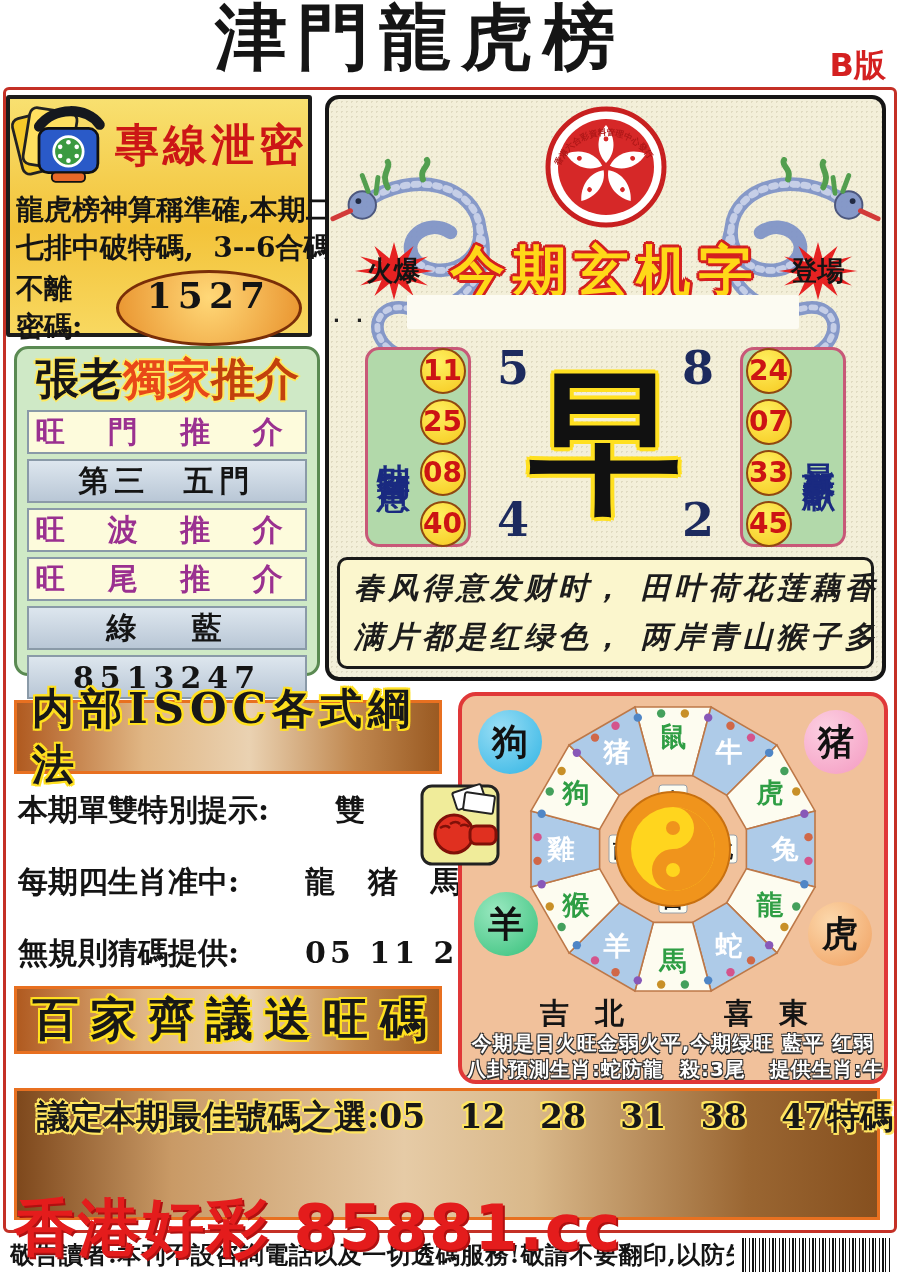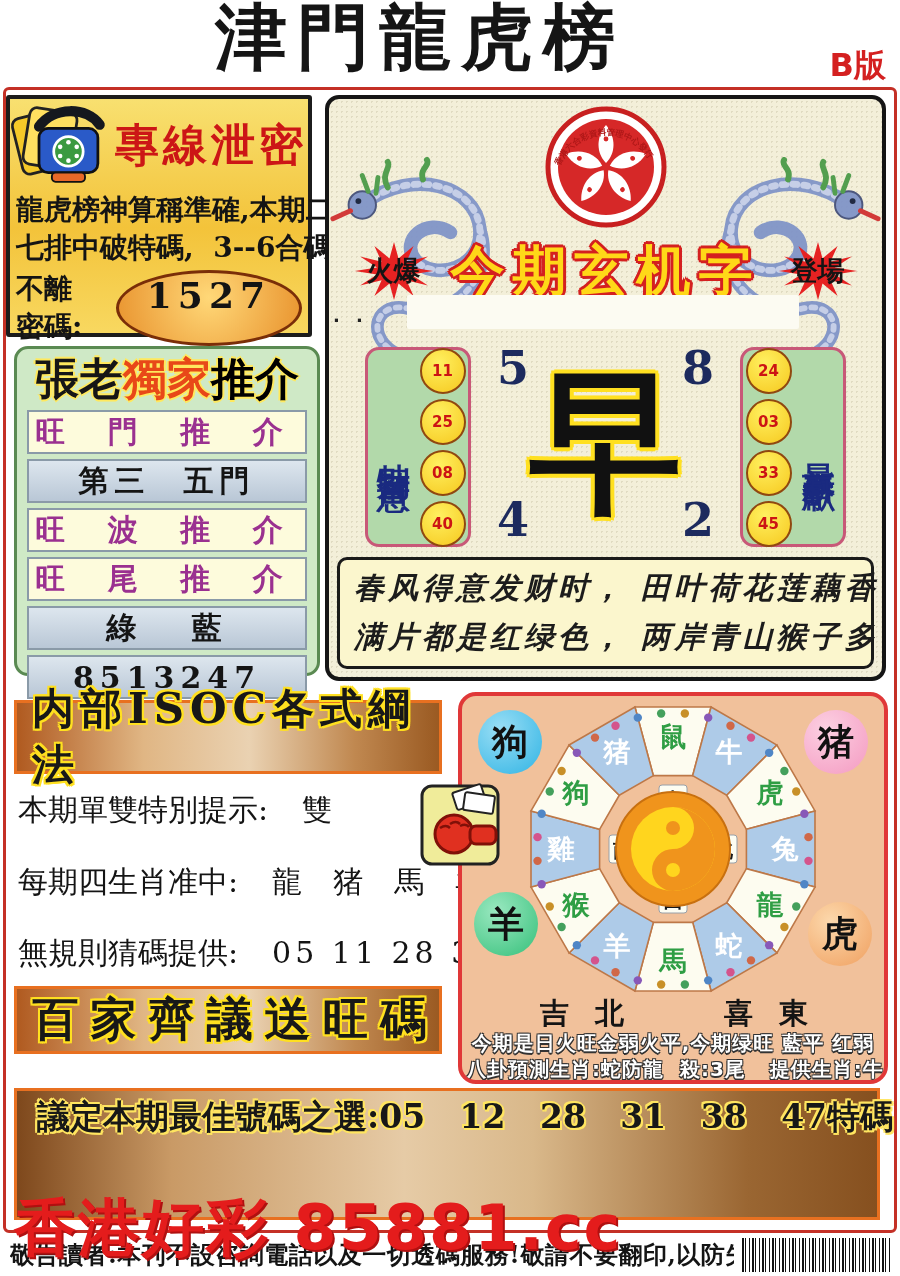--- a/index.html
+++ b/index.html
@@ -28,21 +28,21 @@
     font-family:"DejaVu Serif",serif;font-size:28px;font-weight:900;color:#141414;}
   .code-oval{display:inline-block;padding:1px 28px;border:3px solid #7a2e08;border-radius:50%;
     background:radial-gradient(circle at 50% 35%,#ffd878,#e8912c);font-size:36px;
     font-weight:900;letter-spacing:6px;color:#141414;}
 
   
   .green-box{left:8px;top:256px;width:306px;height:330px;border:3px solid #5a8a52;border-radius:14px;
     background:#cfe9c6;box-sizing:border-box;padding:4px 10px;}
   .zhang-title{text-align:center;font-family:"DejaVu Serif",serif;font-size:44px;font-weight:900;line-height:52px;}
   .zhang-title span{text-shadow:-2px 0 0 #ffe95e,2px 0 0 #ffe95e,0 -2px 0 #ffe95e,0 2px 0 #ffe95e;}
-  .t-black{color:#161616;} .t-red{color:#e84818;} .t-blue{color:#000000;}
+  .t-black{color:#161616;} .t-red{color:#e84818;} .t-blue{color:#c2410c;}
   .g-row{height:40px;margin:5px 0;border:2px solid #8a9aa8;display:flex;align-items:center;
     justify-content:center;font-family:"DejaVu Serif",serif;font-size:30px;font-weight:900;white-space:pre;}
   .row-purple{background:#fdfbdc;color:#9a3090;letter-spacing:16px;}
   .row-plain{background:linear-gradient(180deg,#dde6ee,#b9c7d6);color:#141414;letter-spacing:6px;}
 
   
   .mystic-box{left:319px;top:5px;width:561px;height:586px;border:4px solid #151515;border-radius:14px;
     background-color:#f3efd9;background-image:radial-gradient(#e0dbc2 1px,transparent 1px);
     background-size:5px 5px;box-sizing:border-box;overflow:hidden;}
   .emblem{left:50%;top:2px;transform:translateX(-50%);width:128px;height:128px;}
@@ -61,21 +61,21 @@
   .stray-dots{left:4px;top:206px;font-size:18px;font-weight:bold;color:#222;letter-spacing:5px;}
   .panels-row{left:0;right:0;top:248px;height:202px;display:flex;justify-content:space-between;
     padding:0 36px;box-sizing:border-box;}
   .side-panel{width:106px;height:200px;background:#b2d9aa;border:3px solid #c85878;border-radius:14px;
     box-sizing:border-box;display:flex;align-items:center;justify-content:center;gap:4px;padding:4px;}
   .v-title{writing-mode:vertical-rl;text-orientation:upright;font-family:"DejaVu Serif",serif;
     font-size:33px;font-weight:900;color:#1a2a80;letter-spacing:5px;}
   .ball-col{display:flex;flex-direction:column;gap:5px;}
   .ball{width:42px;height:42px;border-radius:50%;border:2px solid #904810;
     background:radial-gradient(circle at 40% 30%,#fff060,#f6c81e);display:flex;align-items:center;
-    justify-content:center;font-size:15px;font-weight:900;color:#cc1414;}
+    justify-content:center;font-size:28px;font-weight:900;color:#cc1414;}
   .center-area{flex:1;position:relative;margin:0 4px;}
   .corner-num{position:absolute;font-family:"DejaVu Serif",serif;font-size:46px;font-weight:bold;color:#1c2a5e;}
   .n-tl{left:22px;top:-6px;} .n-tr{right:22px;top:-6px;}
   .n-bl{left:22px;bottom:2px;} .n-br{right:22px;bottom:2px;}
   .big-char{position:absolute;left:50%;top:50%;transform:translate(-50%,-54%);
     font-family:"DejaVu Serif",serif;font-size:152px;font-weight:900;color:#111;line-height:1;
     text-shadow:-4px 0 0 #ffe020,4px 0 0 #ffe020,0 -4px 0 #ffe020,0 4px 0 #ffe020,
     -3px -3px 0 #ffe020,3px 3px 0 #ffe020,3px -3px 0 #ffe020,-3px 3px 0 #ffe020;}
   .poem-box{left:8px;right:8px;top:458px;height:112px;border:3px solid #1a1a1a;border-radius:10px;
     background:#fbf6cd;box-sizing:border-box;padding:4px 14px;display:flex;flex-direction:column;
@@ -87,22 +87,22 @@
   .banner{left:8px;width:428px;border:3px solid #e87020;box-sizing:border-box;
     background:linear-gradient(90deg,#b05a20 0%,#e0b684 30%,#ead2b2 55%,#c08850 80%,#9a5a22 100%);
     display:flex;align-items:center;justify-content:center;}
   .banner-text{font-family:"DejaVu Serif",serif;font-weight:900;color:#181818;letter-spacing:6px;
     text-shadow:-2px 0 0 #ffe020,2px 0 0 #ffe020,0 -2px 0 #ffe020,0 2px 0 #ffe020,
     -2px -2px 0 #ffe020,2px 2px 0 #ffe020,2px -2px 0 #ffe020,-2px 2px 0 #ffe020;padding-left:15px;}
   .isoc-banner{top:610px;height:74px;} .isoc-banner .banner-text{font-size:42px;}
   .wang-banner{top:896px;height:68px;} .wang-banner .banner-text{font-size:46px;letter-spacing:12px;}
   .isoc-lines{left:8px;top:694px;width:448px;height:196px;display:flex;flex-direction:column;
     justify-content:space-between;padding:6px 4px;box-sizing:border-box;}
-  .isoc-line{font-family:"DejaVu Serif",serif;font-size:30px;font-weight:400;color:#141414;
-    display:flex;align-items:baseline;white-space:pre;}
+  .isoc-line{font-family:"DejaVu Serif",serif;font-size:30px;font-weight:700;color:#141414;
+    display:flex;align-items:baseline;white-space:pre;gap:32px;}
   .isoc-line .val{margin-left:34px;letter-spacing:4px;}
   .fist-icon{left:413px;top:692px;width:82px;height:84px;z-index:6;}
 
   
   .zodiac-box{left:452px;top:602px;width:430px;height:392px;border:4px solid #e03838;border-radius:18px;
     background:#f1c19b;box-sizing:border-box;overflow:hidden;}
   .corner-ball{position:absolute;width:64px;height:64px;border-radius:50%;display:flex;
     align-items:center;justify-content:center;font-family:"DejaVu Serif",serif;
     font-size:36px;font-weight:900;color:#111;}
   .cb-dog{left:16px;top:14px;background:radial-gradient(circle at 35% 30%,#9adef5,#30b4e4);}
@@ -276,21 +276,21 @@
         <div class="center-area">
           <span class="corner-num n-tl">5</span>
           <span class="corner-num n-tr">8</span>
           <span class="big-char">早</span>
           <span class="corner-num n-bl">4</span>
           <span class="corner-num n-br">2</span>
         </div>
         <div class="side-panel">
           <div class="ball-col">
             <span class="ball">24</span>
-            <span class="ball">03</span>
+            <span class="ball">07</span>
             <span class="ball">33</span>
             <span class="ball">45</span>
           </div>
           <div class="v-title">最新奉獻</div>
         </div>
       </div>
 
       <div class="poem-box abs">
         <div class="poem-line">春风得意发财时， 田叶荷花莲藕香，</div>
         <div class="poem-line">满片都是红绿色， 两岸青山猴子多</div>

